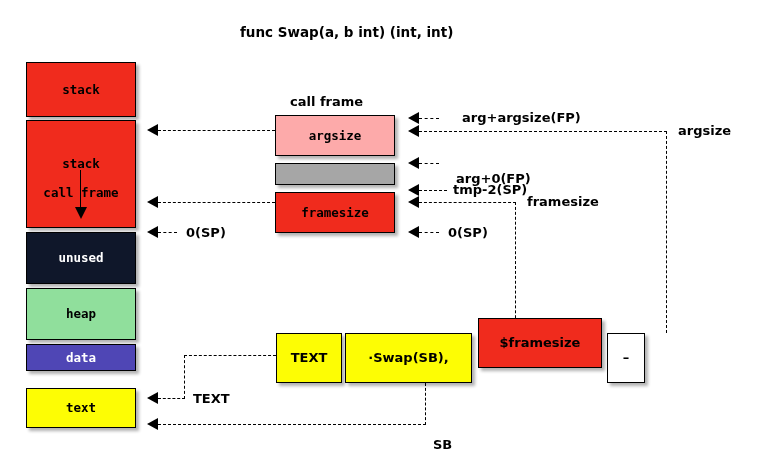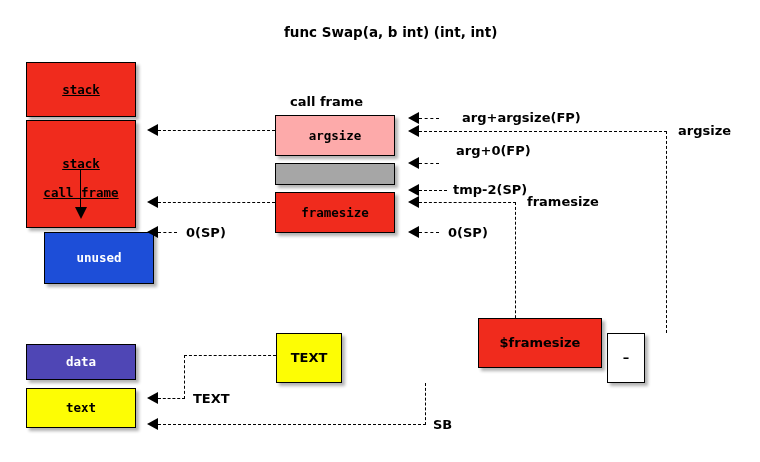--- a/index.html
+++ b/index.html
@@ -28,22 +28,22 @@
     justify-content: center;
     text-align: center;
     font-size: 13px;
     font-weight: bold;
     color: #000000;
     box-shadow: 3px 3px 3px rgba(0,0,0,0.30);
     line-height: 1.25;
     white-space: pre;
   }
   .box.mono { font-family: "DejaVu Sans Mono", monospace; font-size: 12.5px; }
-  .box.stack   { background: #f02b1d; text-decoration: underline; }
-  .box.unused  { background: #1d4ed8; color: #ffffff; margin-left: 18px; }
+  .box.stack   { background: #f02b1d; }
+  .box.unused  { background: #0f172a; color: #ffffff; }
   .box.heap    { background: #90df9c; }
   .box.data    { background: #4f46b5; color: #ffffff; }
   .box.text    { background: #fdfd04; }
   .box.argsize { background: #fdaaaa; }
   .box.gray    { background: #a6a6a6; }
   .box.framesize { background: #f02b1d; }
   .box.instr-yellow { background: #fdfd04; }
   .box.instr-red    { background: #f02b1d; }
   .box.instr-white  { background: #ffffff; }
 
@@ -91,40 +91,43 @@
     border-left: 6px solid transparent;
     border-right: 6px solid transparent;
     border-top: 12px solid #000000;
   }
 </style>
 </head>
 <body>
 
 <div id="canvas">
 
-  <div class="lbl title" style="left:240px; top:26px;margin-left:44px;">func Swap(a, b int) (int, int)</div>
+  <div class="lbl title" style="left:240px; top:26px;">func Swap(a, b int) (int, int)</div>
 
   <div class="box stack mono" style="left:26px; top:62px; width:110px; height:55px;">
     <span>stack</span>
   </div>
 
   <div class="box stack mono" style="left:26px; top:120px; width:110px; height:108px; align-items:flex-start; padding-top:9px; flex-direction:column;">
     <span style="width:100%;">stack</span>
     <span style="width:100%; margin-top:13px;">call frame</span>
   </div>
 
   <div class="arrow-down-shaft" style="left:80px; top:170px; height:39px;"></div>
   <div class="arrow-down-head" style="left:75px; top:207px;"></div>
 
   <div class="box unused mono" style="left:26px; top:232px; width:110px; height:52px;">
     <span>unused</span>
   </div>
 
-
-  <div class="box data mono" style="left:26px; top:344px; width:110px; height:36px;">
+  <div class="box heap mono" style="left:26px; top:288px; width:110px; height:52px;">
+    <span>heap</span>
+  </div>
+
+  <div class="box data mono" style="left:26px; top:344px; width:110px; height:27px;">
     <span>data</span>
   </div>
 
   <div class="box text mono" style="left:26px; top:388px; width:110px; height:40px;">
     <span>text</span>
   </div>
 
   <div class="lbl" style="left:290px; top:95px;">call frame</div>
 
   <div class="box argsize mono" style="left:275px; top:115px; width:120px; height:41px;">
@@ -153,53 +156,56 @@
   <div class="hline" style="left:419px; top:118px; width:20px;"></div>
   <div class="lbl" style="left:462px; top:111px;text-align:center;">arg+argsize(FP)</div>
 
   <div class="arrow-left" style="left:408px; top:125px;"></div>
   <div class="hline" style="left:419px; top:131px; width:248px;"></div>
   <div class="vline" style="left:666px; top:131px; height:202px;"></div>
   <div class="lbl" style="left:678px; top:124px;">argsize</div>
 
   <div class="arrow-left" style="left:408px; top:157px;"></div>
   <div class="hline" style="left:419px; top:163px; width:20px;"></div>
-  <div class="lbl" style="left:456px; top:144px;">arg+0(FP)</div>
+  <div class="lbl" style="left:456px; top:172px;">arg+0(FP)</div>
 
   <div class="arrow-left" style="left:408px; top:184px;"></div>
   <div class="hline" style="left:419px; top:190px; width:28px;"></div>
   <div class="lbl" style="left:453px; top:183px;">tmp-2(SP)</div>
 
   <div class="arrow-left" style="left:408px; top:196px;"></div>
   <div class="hline" style="left:419px; top:202px; width:97px;"></div>
   <div class="vline" style="left:515px; top:202px; height:131px;"></div>
   <div class="lbl" style="left:527px; top:195px;">framesize</div>
 
   <div class="arrow-left" style="left:408px; top:226px;"></div>
   <div class="hline" style="left:419px; top:232px; width:20px;"></div>
   <div class="lbl" style="left:448px; top:226px;">0(SP)</div>
 
   <div class="box instr-yellow" style="left:276px; top:333px; width:66px; height:50px;">
     <span>TEXT</span>
   </div>
 
+  <div class="box instr-yellow" style="left:345px; top:333px; width:127px; height:50px;">
+    <span>·Swap(SB),</span>
+  </div>
 
   <div class="box instr-red" style="left:478px; top:318px; width:124px; height:50px;">
     <span>$framesize</span>
   </div>
 
   <div class="box instr-white" style="left:607px; top:333px; width:38px; height:50px;">
     <span>–</span>
   </div>
 
 
   <div class="hline" style="left:184px; top:355px; width:92px;"></div>
   <div class="vline" style="left:184px; top:355px; height:44px;"></div>
   <div class="hline" style="left:158px; top:398px; width:27px;"></div>
   <div class="arrow-left" style="left:147px; top:392px;"></div>
   <div class="lbl" style="left:193px; top:392px;">TEXT</div>
 
   <div class="vline" style="left:425px; top:383px; height:42px;"></div>
   <div class="hline" style="left:158px; top:424px; width:268px;"></div>
   <div class="arrow-left" style="left:147px; top:418px;"></div>
-  <div class="lbl" style="left:433px; top:418px;">SB</div>
+  <div class="lbl" style="left:433px; top:438px;">SB</div>
 
 </div>
 
 </body></html>

